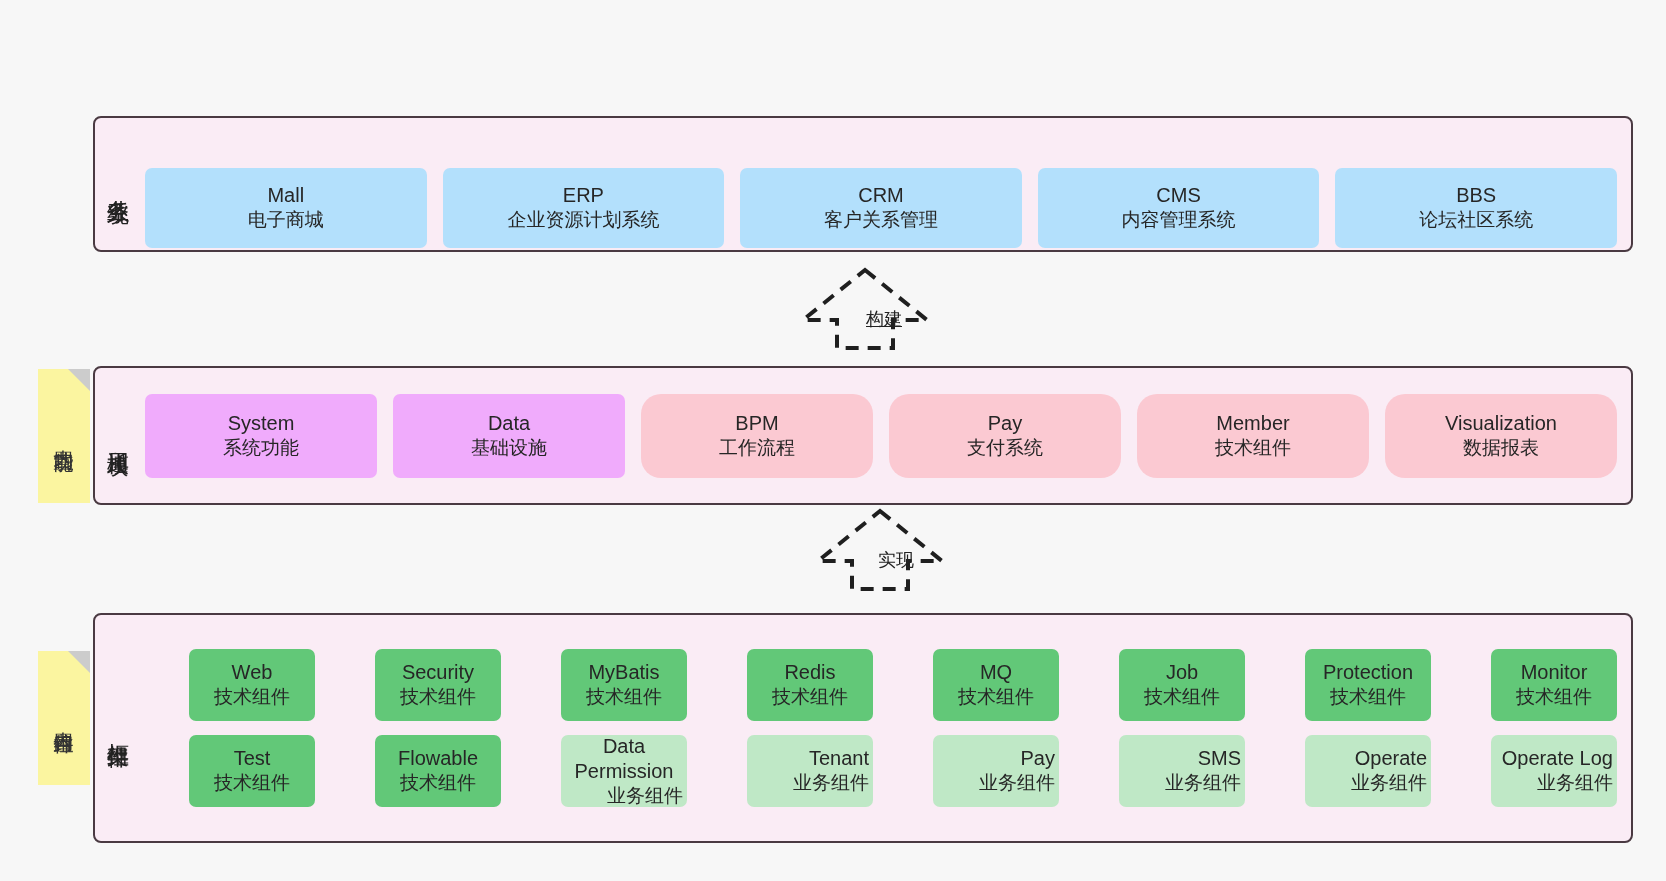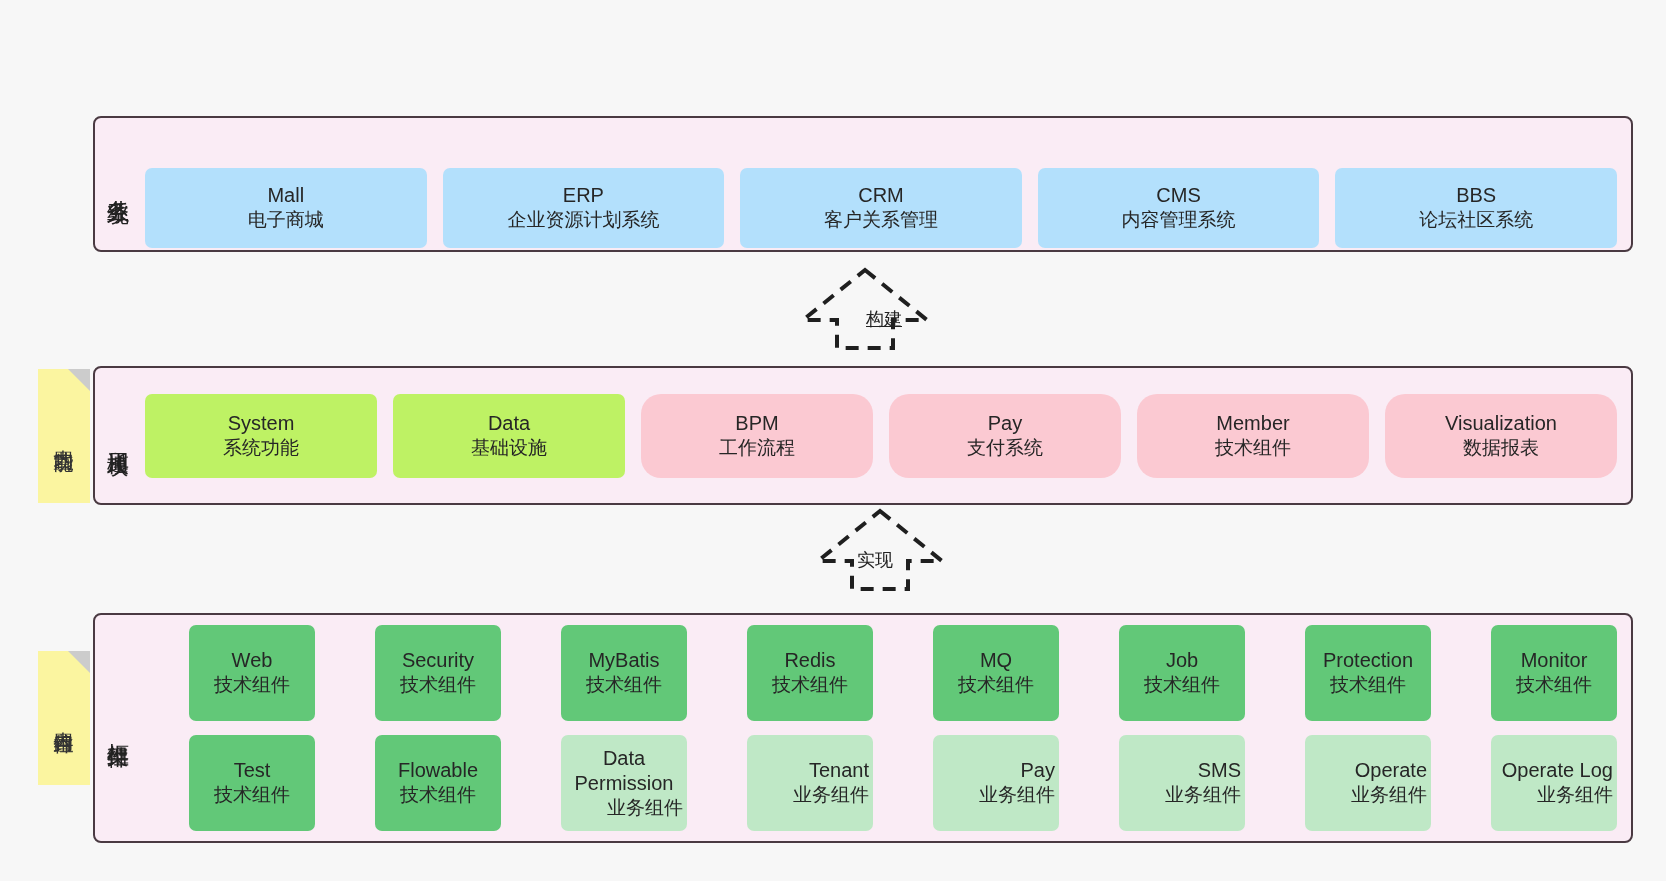--- a/index.html
+++ b/index.html
@@ -67,24 +67,24 @@
     justify-content: center;
     text-align: center;
     color: #262626;
     padding: 6px 4px;
   }
   .card .en { font-size: 20px; line-height: 1.25; }
   .card .cn { font-size: 19px; line-height: 1.3; }
 
   .h-biz   { height: 80px; margin-top: 48px; }
   .h-mod   { height: 84px; }
-  .h-comp  { height: 96px; margin-left: 44px; }
+  .h-comp  { height: 72px; margin-left: 44px; }
 
   .c-blue      { background: #b3e0fc; }
-  .c-red       { background: #bef264; }
+  .c-red       { background: #f0abfc; }
   .c-pink      { background: #fbc9d2; border-radius: 20px; }
   .c-green     { background: #62c878; }
   .c-lightgreen{ background: #bfe8c6; align-items: flex-end; }
 
   
   .sticky {
     position: absolute;
     width: 52px;
     background: #fbf5a0;
     display: flex;
@@ -190,21 +190,21 @@
           </div>
         </div>
     </div>
   </div>
 
   <div class="arrow" style="left:805px; top:505px; width:150px; height:88px;">
     <svg width="150" height="88" viewBox="0 0 150 88">
       <path d="M75 6 L137 56 L103 56 L103 84 L47 84 L47 56 L13 56 Z" fill="none" stroke="#1f1f1f" stroke-width="4" stroke-dasharray="13 9" stroke-linejoin="miter"></path>
     </svg>
   </div>
-  <div class="arrow-label" style="left:857px; top:548px;">实现</div>
+  <div class="arrow-label" style="left:878px; top:548px;">实现</div>
 
   <div class="sticky" style="left:38px; top:651px; height:134px;">内置组件</div>
 
   <div class="layer" id="layer-framework" style="left:93px; top:613px; width:1540px; height:230px;">
     <div class="layer-title">框架组件</div>
     <div class="layer-body">
       <div class="col2">
         <div class="row" id="fw-row1">
             <div class="card h-comp c-green">
               <div class="en">Web</div>

